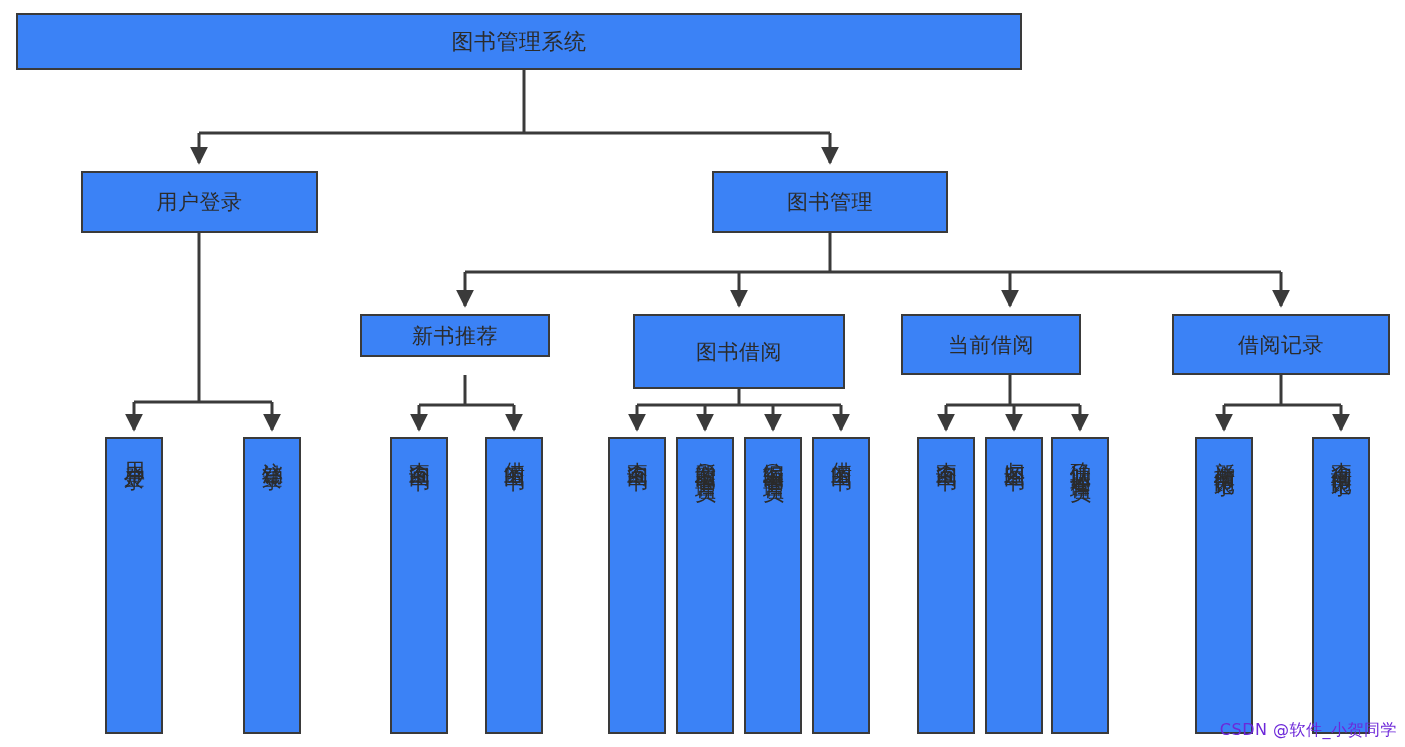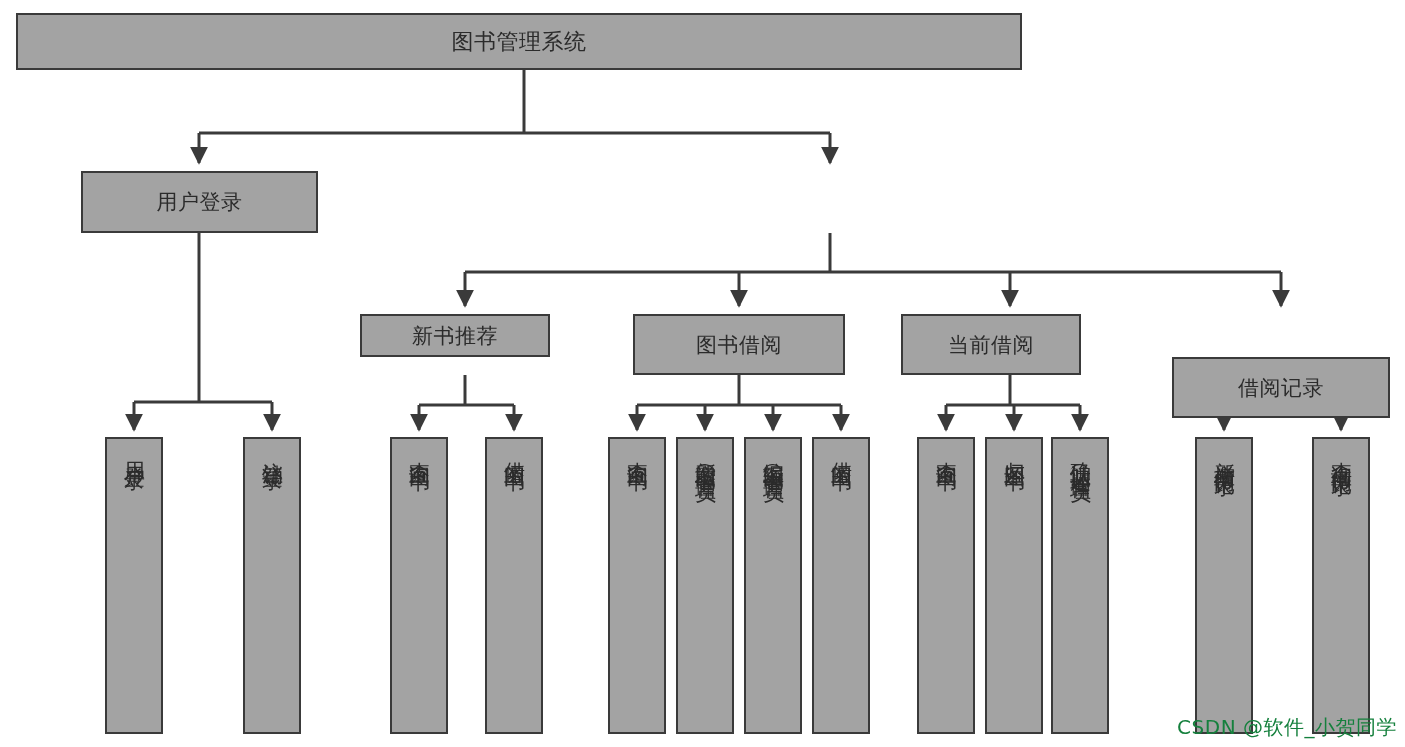--- a/index.html
+++ b/index.html
@@ -21,21 +21,21 @@
     position: absolute;
     left: 0;
     top: 0;
     width: 1405px;
     height: 747px;
     pointer-events: none;
   }
   .node {
     position: absolute;
     box-sizing: border-box;
-    background: #a3a3a3;
+    background: #3b82f6;
     border: 2.5px solid #3a3a3a;
     display: flex;
     align-items: center;
     justify-content: center;
     color: #2b2b2b;
   }
   .node.horizontal {
     font-size: 21px;
     letter-spacing: 0.5px;
   }
@@ -51,22 +51,22 @@
     line-height: 1;
     white-space: nowrap;
   }
   .node.root {
     font-size: 22px;
   }
   .watermark {
     position: absolute;
     right: 8px;
     bottom: 6px;
-    font-size: 20px;
-    color: #15803d;
+    font-size: 16px;
+    color: #6d28d9;
     letter-spacing: 0.5px;
     white-space: nowrap;
   }
 </style>
 </head>
 <body>
 
 <div id="canvas">
 
   <svg class="connectors" viewBox="0 0 1405 747" xmlns="http://www.w3.org/2000/svg">
@@ -119,31 +119,34 @@
     </g>
   </svg>
 
   <div class="node horizontal root" style="left:16px; top:13px; width:1006px; height:57px;">
     <span>图书管理系统</span>
   </div>
 
   <div class="node horizontal" style="left:81px; top:171px; width:237px; height:62px;">
     <span>用户登录</span>
   </div>
+  <div class="node horizontal" style="left:712px; top:171px; width:236px; height:62px;">
+    <span>图书管理</span>
+  </div>
 
   <div class="node horizontal" style="left:360px; top:314px; width:190px; height:43px;">
     <span>新书推荐</span>
   </div>
-  <div class="node horizontal" style="left:633px; top:314px; width:212px; height:61px;">
+  <div class="node horizontal" style="left:633px; top:314px; width:212px; height:75px;">
     <span>图书借阅</span>
   </div>
   <div class="node horizontal" style="left:901px; top:314px; width:180px; height:61px;">
     <span>当前借阅</span>
   </div>
-  <div class="node horizontal" style="left:1172px; top:314px; width:218px; height:61px;margin-top:43px;">
+  <div class="node horizontal" style="left:1172px; top:314px; width:218px; height:61px;">
     <span>借阅记录</span>
   </div>
 
   <div class="node vertical" style="left:105px; top:437px; width:58px; height:297px;">
     <span class="vtext">用户登录</span>
   </div>
   <div class="node vertical" style="left:243px; top:437px; width:58px; height:297px;">
     <span class="vtext">注销登录</span>
   </div>
   <div class="node vertical" style="left:390px; top:437px; width:58px; height:297px;">

